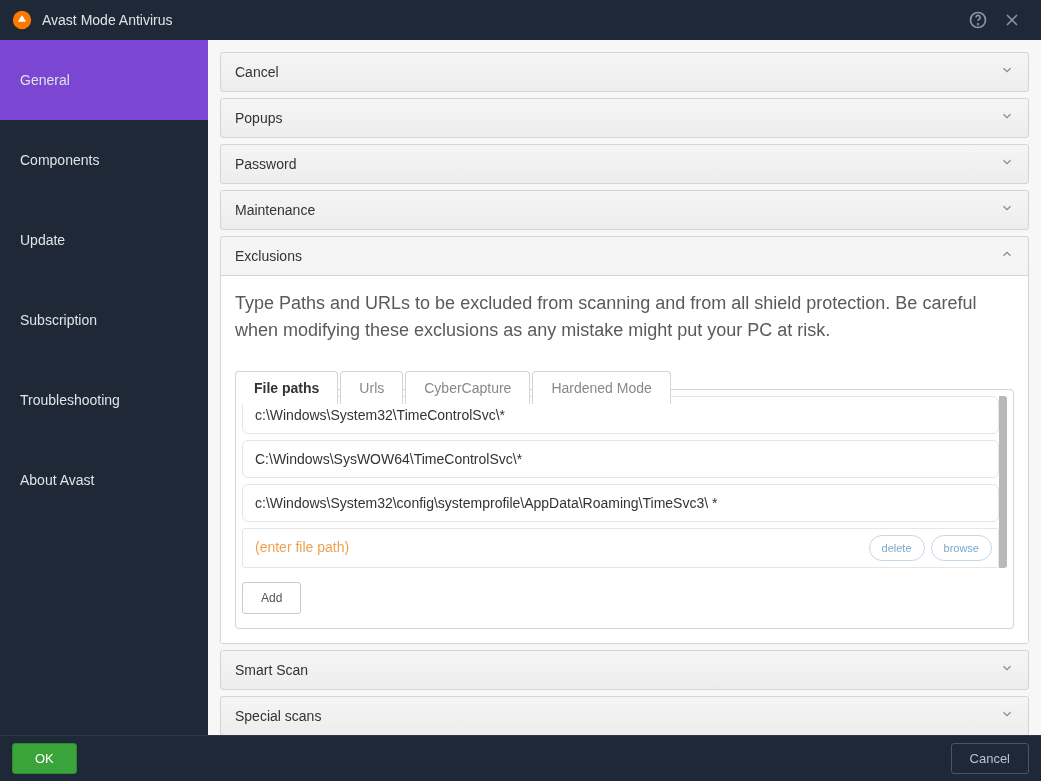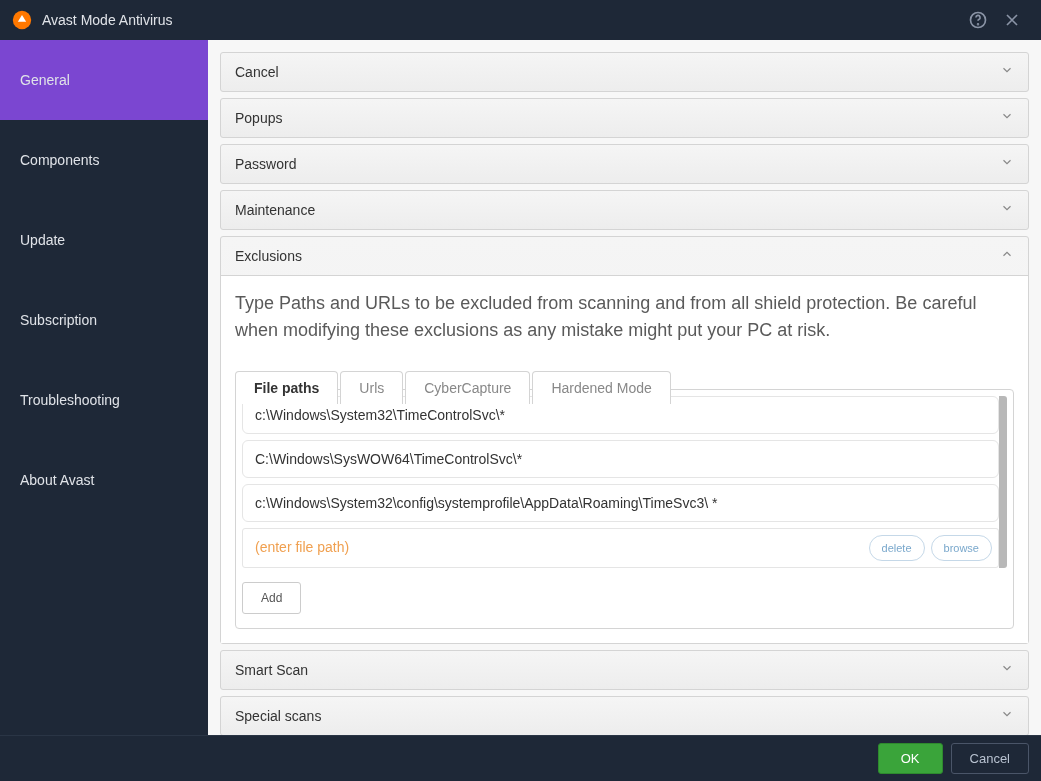--- a/index.html
+++ b/index.html
@@ -27,21 +27,21 @@
 .tab { border: 1px solid #d4d4d4; border-bottom: none; border-radius: 4px 4px 0 0; padding: 8px 18px; font-size: 14px; color: #888; cursor: pointer; background: #fff; position: relative; top: 15px; }
 .tab.active { color: #333; font-weight: 600; z-index: 2; }
 .tab-panel { border: 1px solid #d4d4d4; border-radius: 0 4px 4px 4px; padding: 6px 6px 14px 6px; background: #fff; }
 .path-list { border-right: 8px solid #b8b8b8; border-radius: 3px; }
 .path-row { border: 1px solid #e5e5e5; border-radius: 6px; margin-bottom: 6px; padding: 10px 12px; font-size: 14px; color: #333; }
 .input-row { display: flex; align-items: flex-start; gap: 6px; border: 1px solid #e5e5e5; border-radius: 3px; padding: 6px; margin-bottom: 6px; }
 .path-input { flex: 1; border: none; outline: none; font-size: 14px; padding: 4px 6px; color: #333; }
 .path-input::placeholder { color: #f0a050; }
 .small-btn { border: 1px solid #c5d8e8; background: #fff; color: #7aa8cc; padding: 6px 12px; border-radius: 13px; font-size: 11px; cursor: pointer; }
 .add-btn { border: 1px solid #ccc; background: #fff; color: #555; padding: 8px 18px; border-radius: 3px; font-size: 12px; cursor: pointer; margin-top: 8px; }
-.footer { height: 46px; background: #1e2837; display: flex; align-items: center; justify-content: flex-end; padding: 0 12px; gap: 8px; border-top: 1px solid #2a3545; }
+.footer { height: 46px; background: #1e2837; display: flex; align-items: center; justify-content: space-between; padding: 0 12px; gap: 8px; border-top: 1px solid #2a3545; }
 .btn-ok { background: #3aa43a; color: #fff; border: 1px solid #2e8a2e; padding: 7px 22px; border-radius: 3px; font-size: 13px; cursor: pointer; }
 .btn-cancel { background: transparent; color: #b8c2d0; border: 1px solid #4a5568; padding: 7px 18px; border-radius: 3px; font-size: 13px; cursor: pointer; }
 </style>
 </head>
 <body>
 
 <div class="titlebar">
   <span class="logo">
     <svg viewBox="0 0 24 24" width="20" height="20">
         <circle cx="12" cy="12" r="11" fill="#ff7800"></circle>

